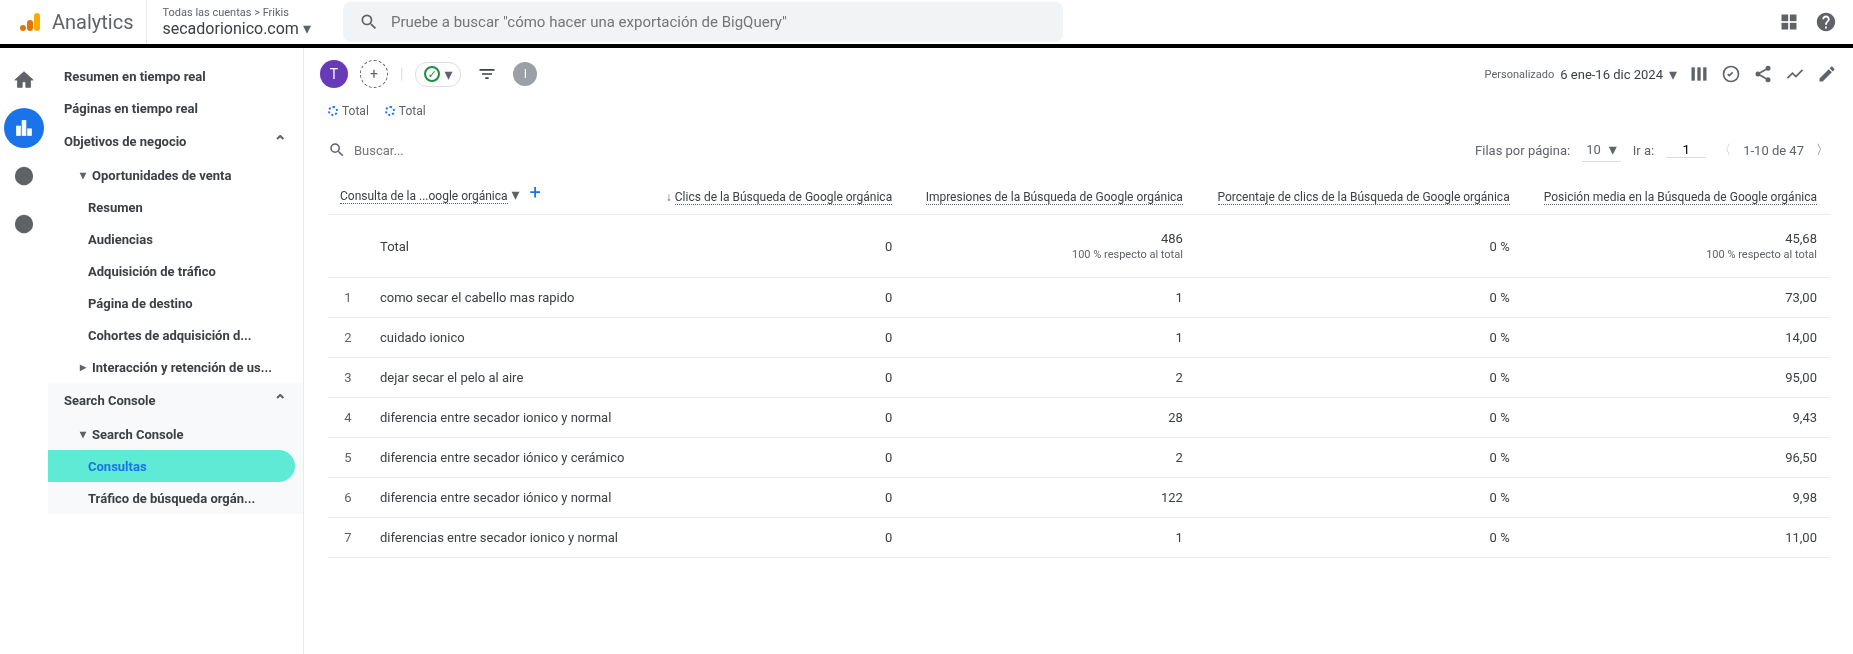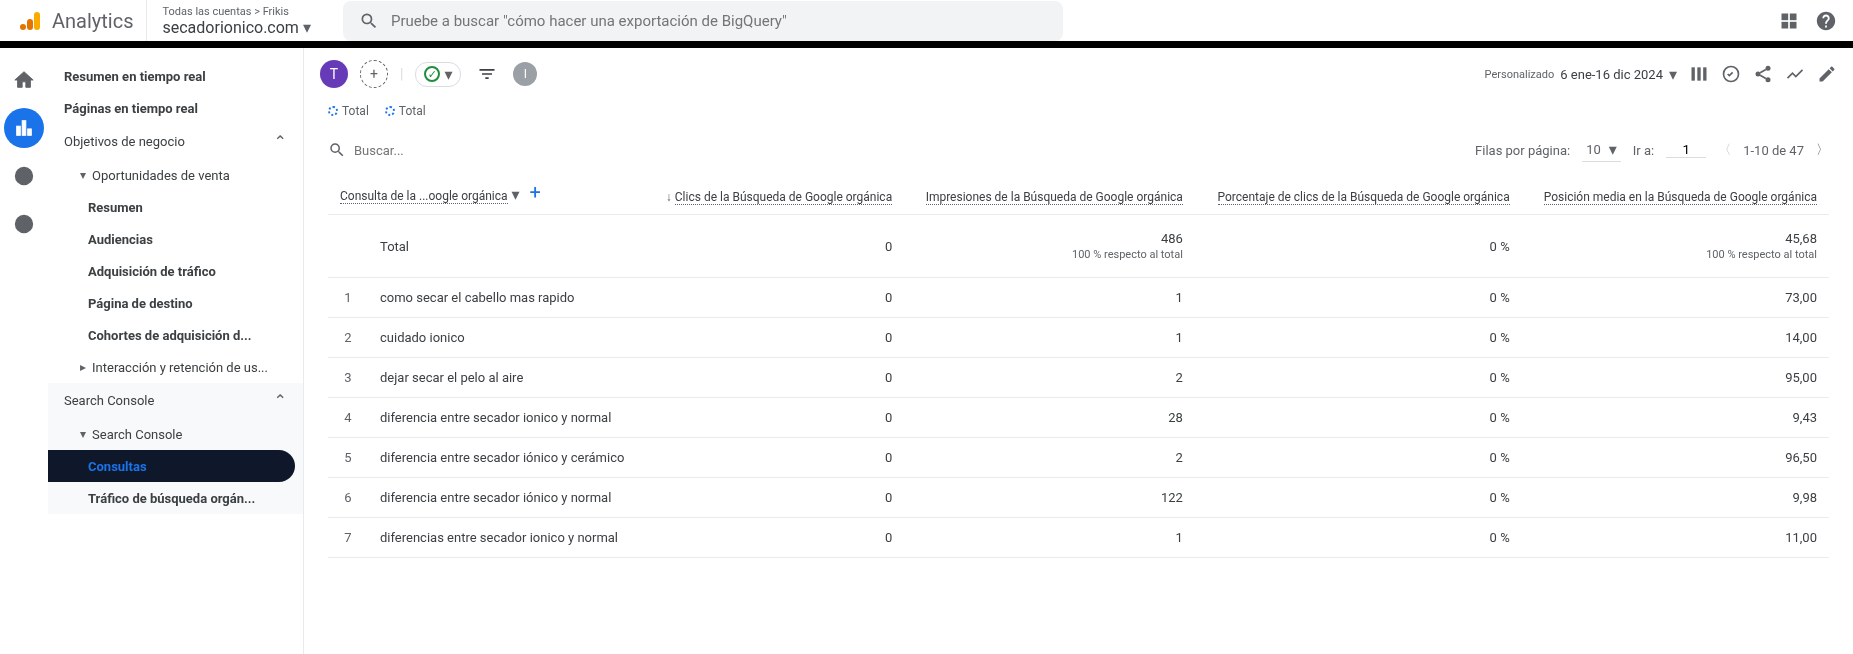--- a/index.html
+++ b/index.html
@@ -1,18 +1,18 @@
 <!DOCTYPE html>
 <html><head>
 <meta charset="utf-8">
 <style>
 * { margin: 0; padding: 0; box-sizing: border-box; font-family: 'Google Sans', Roboto, Arial, sans-serif; }
 body { background: #fff; color: #3c4043; font-size: 14px; overflow: hidden; }
 
-.topbar { display: flex; align-items: center; height: 48px; padding: 0 8px; border-bottom: 7px solid #000000; }
+.topbar { display: flex; align-items: center; height: 48px; padding: 0 8px; border-bottom: 4px solid #000000; }
 .logo { display: flex; align-items: center; gap: 8px; padding: 0 12px; }
 .logo-icon { width: 24px; height: 24px; }
 .logo-text { font-size: 20px; color: #5f6368; font-weight: 400; }
 .account-picker { display: flex; flex-direction: column; padding: 0 16px; border-left: 1px solid #e8eaed; height: 100%; justify-content: center; }
 .account-breadcrumb { font-size: 11px; color: #5f6368; }
 .account-property { font-size: 16px; color: #3c4043; display: flex; align-items: center; gap: 4px; }
 .search-container { flex: 1; display: flex; align-items: center; background: #f1f3f4; border-radius: 8px; height: 40px; margin: 0 16px; max-width: 720px; padding: 0 16px; gap: 12px; }
 .search-container svg { fill: #5f6368; }
 .search-container input { border: none; background: transparent; font-size: 15px; color: #5f6368; flex: 1; outline: none; }
 .top-actions { display: flex; align-items: center; gap: 16px; margin-left: auto; padding-right: 8px; }
@@ -21,24 +21,24 @@
 .main { display: flex; height: calc(100vh - 48px); }
 
 .rail { width: 48px; display: flex; flex-direction: column; align-items: center; padding-top: 12px; gap: 8px; }
 .rail-item { width: 40px; height: 40px; border-radius: 50%; display: flex; align-items: center; justify-content: center; cursor: pointer; }
 .rail-item.active { background: #1a73e8; }
 .rail-item.active svg { fill: #fff; stroke: #fff; }
 .rail-item svg { fill: #5f6368; stroke: #5f6368; }
 
 .sidebar { width: 256px; border-right: 1px solid #e8eaed; padding-top: 12px; overflow-y: auto; }
 .side-item { display: flex; align-items: center; padding: 8px 16px; font-size: 13px; color: #3c4043; cursor: pointer; min-height: 32px; font-weight: bold; }
-.side-item.group-header { font-weight: 400; justify-content: space-between; color: #3c4043; }
+.side-item.group-header { font-weight: 700; justify-content: space-between; color: #3c4043; }
 .side-item.sub { padding-left: 32px; }
 .side-item.sub2 { padding-left: 40px; font-size: 13px; }
-.side-item.selected { background: #0f172a; color: #1a73e8; border-radius: 0 20px 20px 0; margin-right: 8px; text-align: right; }
+.side-item.selected { background: #5eead4; color: #1a73e8; border-radius: 0 20px 20px 0; margin-right: 8px; text-align: right; }
 .side-group { background: #f8f9fa; }
 
 .content { flex: 1; display: flex; flex-direction: column; overflow: hidden; }
 .content-header { display: flex; align-items: center; padding: 12px 16px; gap: 12px; }
 .tab-circle { width: 28px; height: 28px; border-radius: 50%; background: #673ab7; color: #fff; display: flex; align-items: center; justify-content: center; font-size: 14px; }
 .add-circle { width: 28px; height: 28px; border-radius: 50%; border: 1px dashed #5f6368; display: flex; align-items: center; justify-content: center; color: #5f6368; cursor: pointer; }
 .page-title { font-size: 20px; color: #3c4043; font-weight: 400; }
 .status-pill { border: 1px solid #dadce0; border-radius: 12px; padding: 2px 8px; display: flex; align-items: center; gap: 4px; }
 .status-check { width: 16px; height: 16px; border-radius: 50%; border: 2px solid #1e8e3e; display: flex; align-items: center; justify-content: center; color: #1e8e3e; font-size: 11px; }
 .filter-icon-btn { padding: 4px; }

